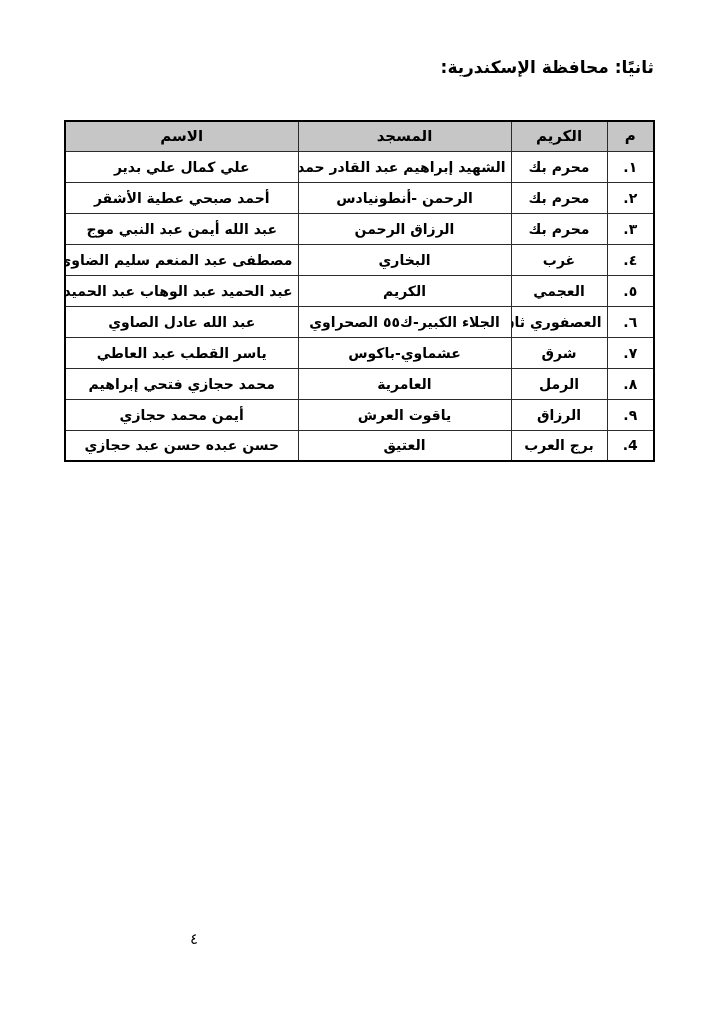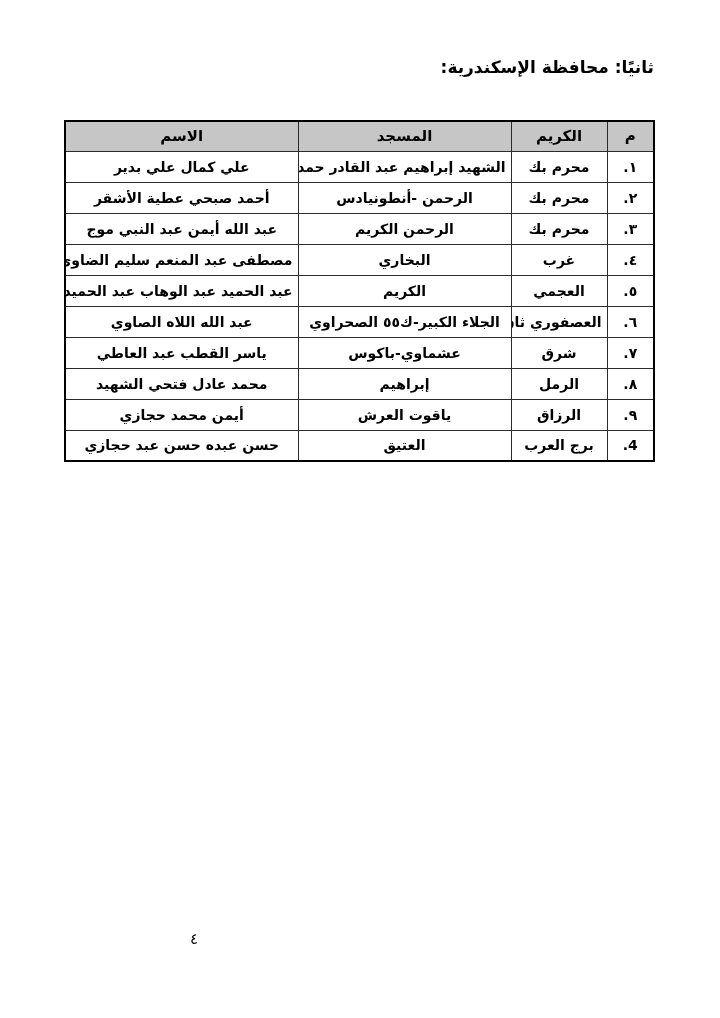--- a/index.html
+++ b/index.html
@@ -103,52 +103,52 @@
       </tr>
       <tr>
         <td class="num-cell">٢.</td>
         <td>محرم بك</td>
         <td>الرحمن -أنطونيادس</td>
         <td>أحمد صبحي عطية الأشقر</td>
       </tr>
       <tr>
         <td class="num-cell">٣.</td>
         <td>محرم بك</td>
-        <td>الرحمن الكريم</td>
+        <td>الرزاق الرحمن</td>
         <td>عبد الله أيمن عبد النبي موج</td>
       </tr>
       <tr>
         <td class="num-cell">٤.</td>
         <td>غرب</td>
         <td>البخاري</td>
         <td>مصطفى عبد المنعم سليم الضاوي</td>
       </tr>
       <tr>
         <td class="num-cell">٥.</td>
         <td>العجمي</td>
         <td>الكريم</td>
         <td>عبد الحميد عبد الوهاب عبد الحميد</td>
       </tr>
       <tr>
         <td class="num-cell">٦.</td>
         <td>العصفوري ثان</td>
         <td>الجلاء الكبير-ك٥٥ الصحراوي</td>
-        <td>عبد الله اللاه الصاوي</td>
+        <td>عبد الله عادل الصاوي</td>
       </tr>
       <tr>
         <td class="num-cell">٧.</td>
         <td>شرق</td>
         <td>عشماوي-باكوس</td>
         <td>ياسر القطب عبد العاطي</td>
       </tr>
       <tr>
         <td class="num-cell">٨.</td>
         <td>الرمل</td>
-        <td>إبراهيم</td>
-        <td>محمد عادل فتحي الشهيد</td>
+        <td>العامرية</td>
+        <td>محمد حجازي فتحي إبراهيم</td>
       </tr>
       <tr>
         <td class="num-cell">٩.</td>
         <td>الرزاق</td>
         <td>ياقوت العرش</td>
         <td>أيمن محمد حجازي</td>
       </tr>
       <tr>
         <td class="num-cell">4.</td>
         <td>برج العرب</td>

